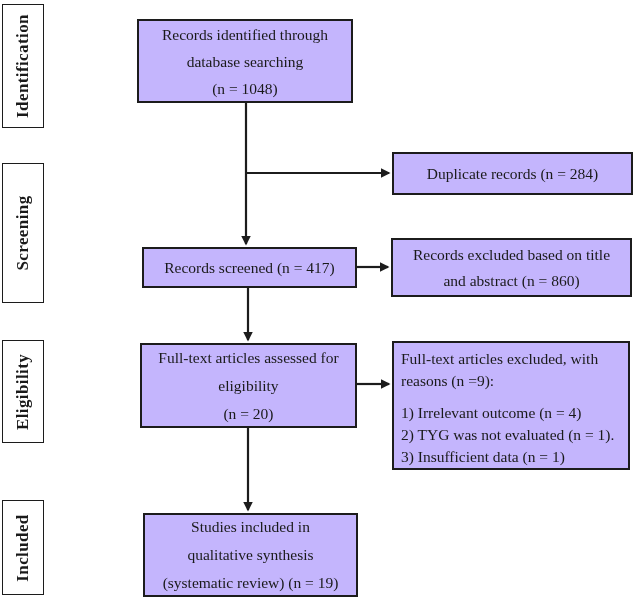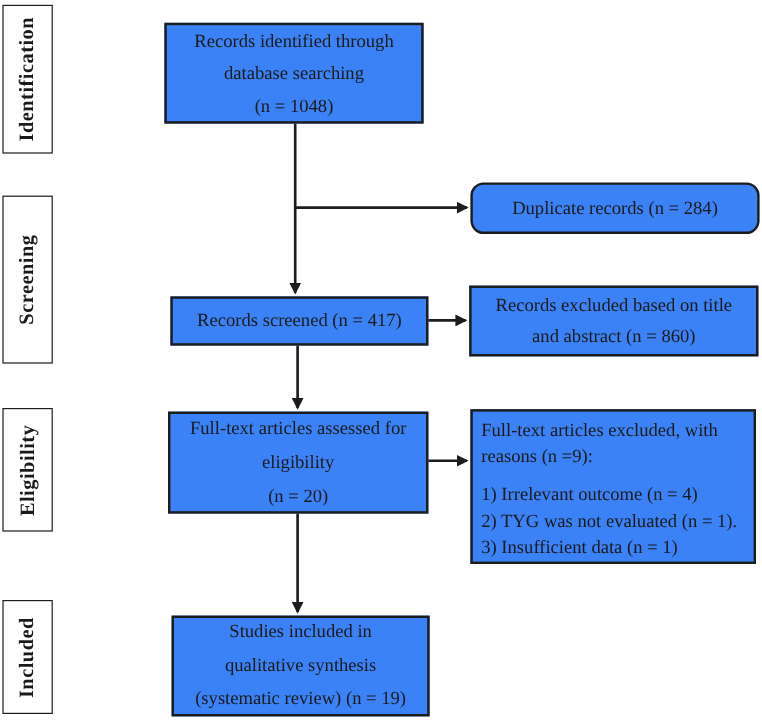--- a/index.html
+++ b/index.html
@@ -31,33 +31,33 @@
     transform: rotate(-90deg);
     white-space: nowrap;
     font-weight: bold;
     font-size: 17px;
     letter-spacing: 0.4px;
     color: #1a1a1a;
   }
   .flow-box {
     position: absolute;
     border: 2.2px solid #1c1c1c;
-    background: #3b82f6;
+    background: #c4b5fd;
     box-sizing: border-box;
     display: flex;
     flex-direction: column;
     align-items: center;
     justify-content: center;
     text-align: center;
     font-size: 15.5px;
     line-height: 26px;
     white-space: pre-line;
   }
   #box-identified      { left: 137px; top: 19px;  width: 216px; height: 84px;  line-height: 27px; }
-  #box-duplicates      { left: 392px; top: 152px; width: 241px; height: 43px; border-radius: 11px; }
+  #box-duplicates      { left: 392px; top: 152px; width: 241px; height: 43px; }
   #box-screened        { left: 142px; top: 247px; width: 215px; height: 41px; }
   #box-excluded-title  { left: 391px; top: 238px; width: 241px; height: 59px; }
   #box-fulltext        { left: 140px; top: 343px; width: 217px; height: 85px;  line-height: 28px; }
   #box-fulltext-excl   {
     left: 392px; top: 341px; width: 238px; height: 129px;
     align-items: flex-start;
     justify-content: flex-start;
     text-align: left;
     padding: 5px 4px 0 7px;
     line-height: 22px;

